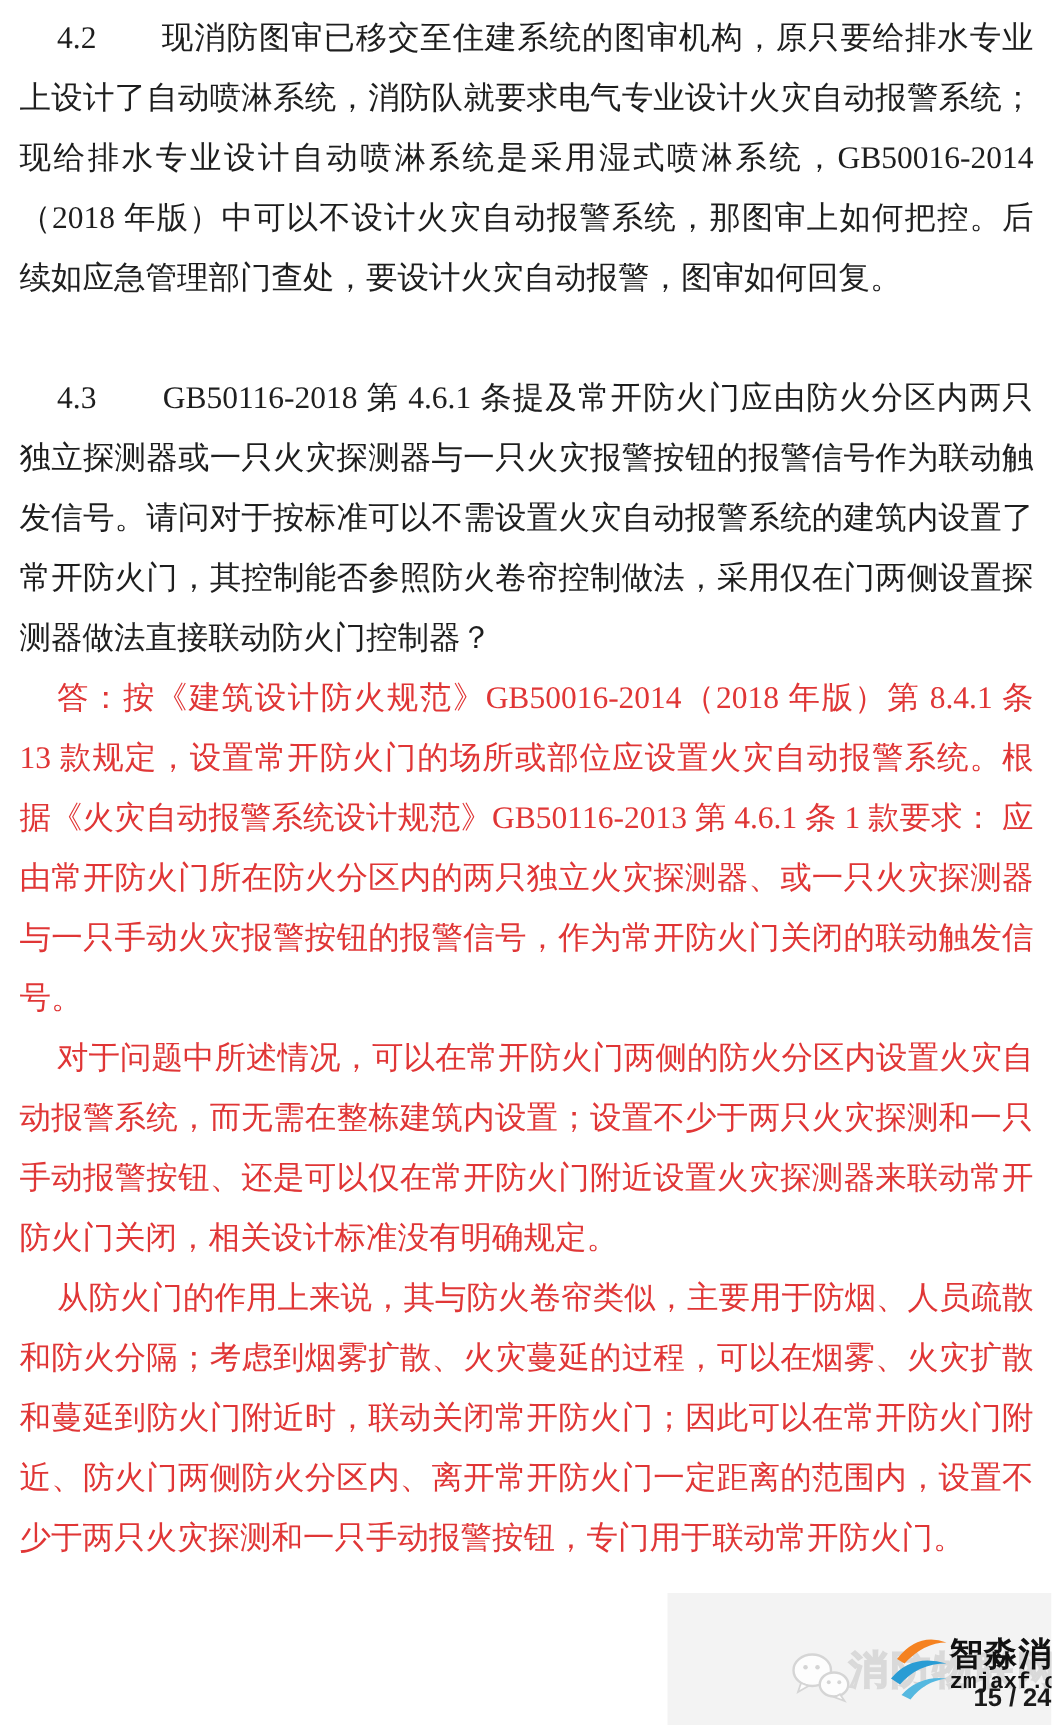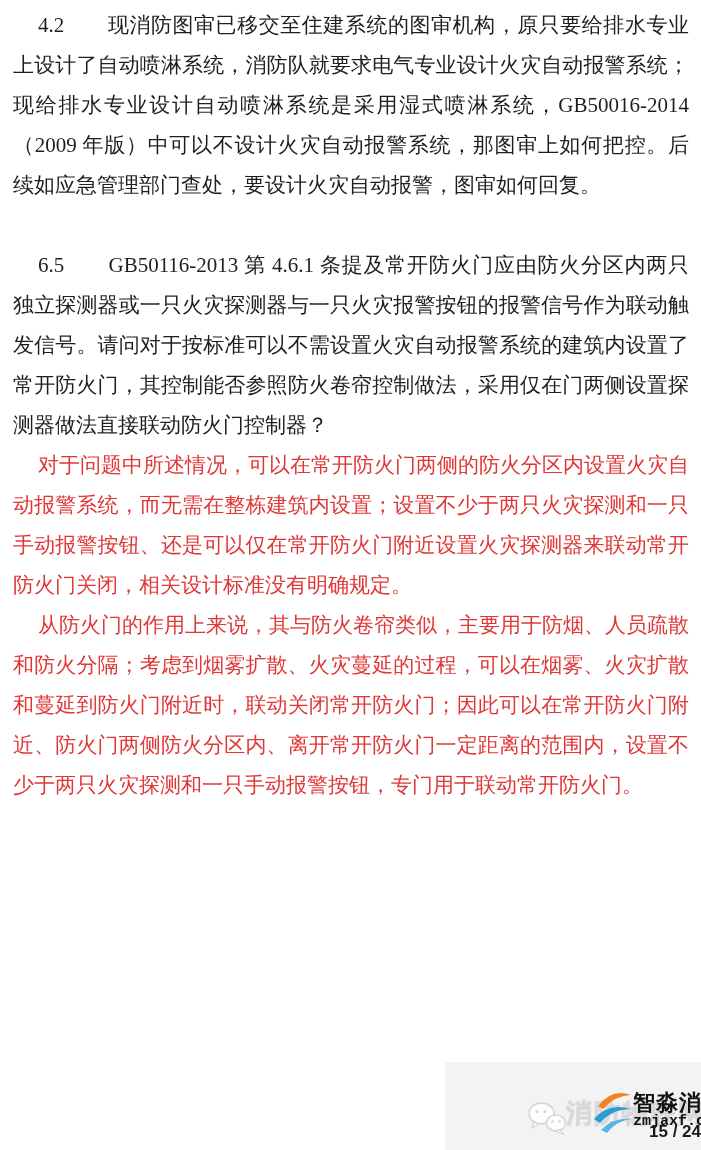--- a/index.html
+++ b/index.html
@@ -85,25 +85,26 @@
   }
 </style>
 </head>
 <body style="background: rgb(255, 255, 255);">
 
 <div>
 
   <div class="content">
 
     <section>
-      <p class="para question">4.2　　现消防图审已移交至住建系统的图审机构，原只要给排水专业上设计了自动喷淋系统，消防队就要求电气专业设计火灾自动报警系统；现给排水专业设计自动喷淋系统是采用湿式喷淋系统，GB50016-2014（2009 年版）中可以不设计火灾自动报警系统，那图审上如何把控。后续如应急管理部门查处，要设计火灾自动报警，图审如何回复。</p>
+      <p class="para question">4.2　　现消防图审已移交至住建系统的图审机构，原只要给排水专业上设计了自动喷淋系统，消防队就要求电气专业设计火灾自动报警系统；现给排水专业设计自动喷淋系统是采用湿式喷淋系统，GB50016-2014（2018 年版）中可以不设计火灾自动报警系统，那图审上如何把控。后续如应急管理部门查处，要设计火灾自动报警，图审如何回复。</p>
     </section>
 
     <section class="section-gap">
-      <p class="para question">6.5　　GB50116-2013 第 4.6.1 条提及常开防火门应由防火分区内两只独立探测器或一只火灾探测器与一只火灾报警按钮的报警信号作为联动触发信号。请问对于按标准可以不需设置火灾自动报警系统的建筑内设置了常开防火门，其控制能否参照防火卷帘控制做法，采用仅在门两侧设置探测器做法直接联动防火门控制器？</p>
+      <p class="para question">4.3　　GB50116-2018 第 4.6.1 条提及常开防火门应由防火分区内两只独立探测器或一只火灾探测器与一只火灾报警按钮的报警信号作为联动触发信号。请问对于按标准可以不需设置火灾自动报警系统的建筑内设置了常开防火门，其控制能否参照防火卷帘控制做法，采用仅在门两侧设置探测器做法直接联动防火门控制器？</p>
+      <p class="para answer">答：按《建筑设计防火规范》GB50016-2014（2018 年版）第 8.4.1 条 13 款规定，设置常开防火门的场所或部位应设置火灾自动报警系统。根据《火灾自动报警系统设计规范》GB50116-2013 第 4.6.1 条 1 款要求： 应由常开防火门所在防火分区内的两只独立火灾探测器、或一只火灾探测器与一只手动火灾报警按钮的报警信号，作为常开防火门关闭的联动触发信号。</p>
       <p class="para answer">对于问题中所述情况，可以在常开防火门两侧的防火分区内设置火灾自动报警系统，而无需在整栋建筑内设置；设置不少于两只火灾探测和一只手动报警按钮、还是可以仅在常开防火门附近设置火灾探测器来联动常开防火门关闭，相关设计标准没有明确规定。</p>
       <p class="para answer">从防火门的作用上来说，其与防火卷帘类似，主要用于防烟、人员疏散和防火分隔；考虑到烟雾扩散、火灾蔓延的过程，可以在烟雾、火灾扩散和蔓延到防火门附近时，联动关闭常开防火门；因此可以在常开防火门附近、防火门两侧防火分区内、离开常开防火门一定距离的范围内，设置不少于两只火灾探测和一只手动报警按钮，专门用于联动常开防火门。</p>
     </section>
 
   </div>
 
   <div class="gray-panel"></div>
 
   <span class="wm-account">消防物联网行业</span>
 

